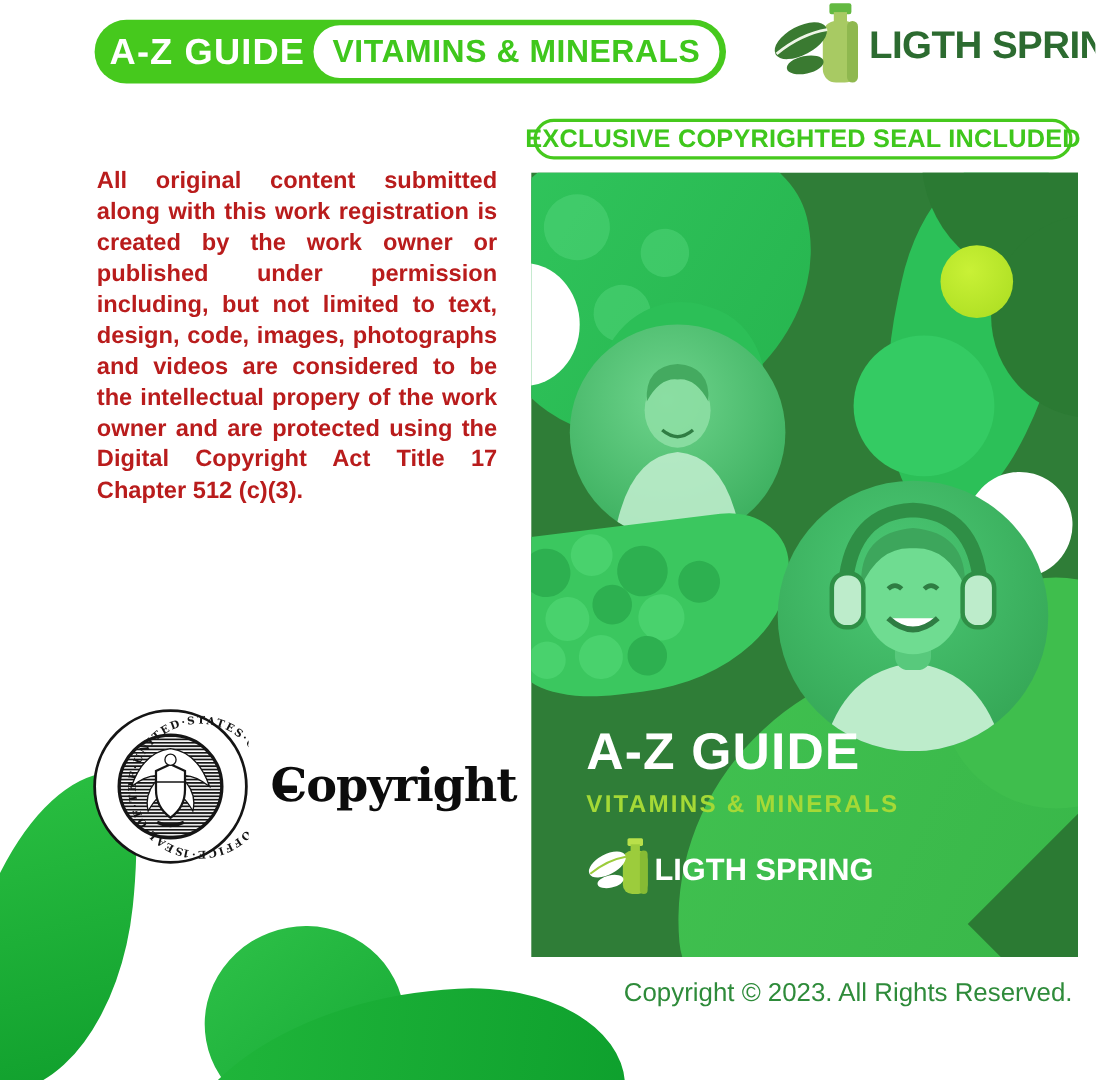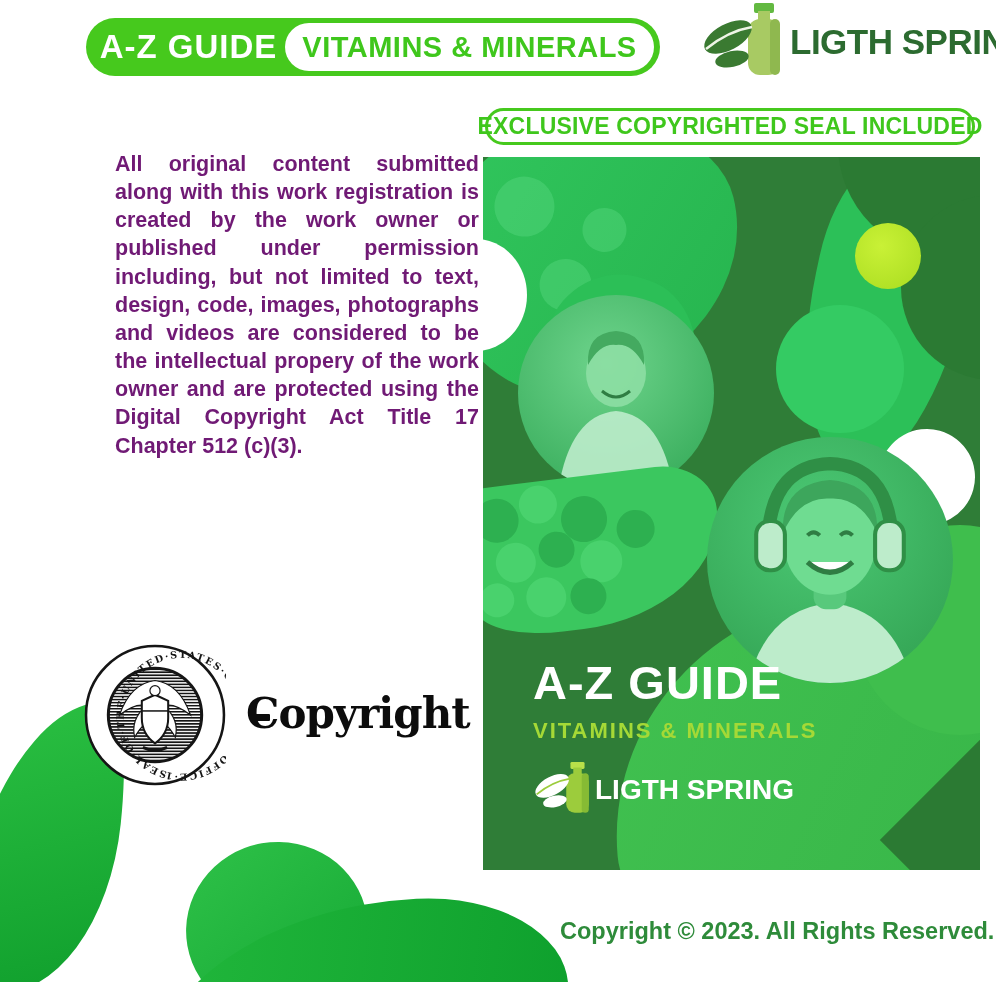--- a/index.html
+++ b/index.html
@@ -30,22 +30,22 @@
     align-items:center; z-index:3;
   }
   .brand-text {
     color:#2c6b30; font-size:35px; font-weight:800; letter-spacing:-0.5px;
     margin-left:4px; white-space:nowrap;
   }
 
   
   .legal-text {
     position:absolute; left:88px; top:150px; width:364px; z-index:3;
-    color:#701a75; font-size:21.5px; font-weight:700; line-height:1.31;
-    text-align:justify; text-align-last:left;margin-left:27px;
+    color:#b91c1c; font-size:21.5px; font-weight:700; line-height:1.31;
+    text-align:justify; text-align-last:left;
   }
   .legal-text p + p { margin-top:27px; }
 
   .seal-wrap { position:absolute; left:84px; top:644px; width:142px; height:142px; z-index:3; }
   .wordmark-wrap {
     position:absolute; left:246px; top:689px; z-index:3;
     font-family:"DejaVu Serif", serif; font-weight:700; font-size:42px;
     letter-spacing:-1px; color:#0c0c0c;
   }
   .c-dash {
@@ -109,23 +109,22 @@
   .cover-title { color:#fff; font-size:47px; font-weight:800; letter-spacing:1px; }
   .cover-subtitle { color:#a5d936; font-size:22px; font-weight:800;
     letter-spacing:2px; margin-top:8px; }
   .cover-brand { position:absolute; left:48px; top:588px; display:flex;
     align-items:center; margin-top:14px; }
   .cover-brand-text { color:#fff; font-size:28px; font-weight:800;
     letter-spacing:0; margin-left:2px; white-space:nowrap; }
 
   .footer-notice {
     position:absolute; left:560px; top:889px; width:415px; z-index:3;
-    text-align:right; color:#2e8b3a; font-size:23.5px; font-weight:700;
+    text-align:right; color:#2e8b3a; font-size:23.5px; font-weight:400;
     white-space:nowrap;
-    margin-top:29px;
   }
 
   
   .decor-leaf { position:absolute; left:-34px; top:696px; width:152px; height:300px;
     background:linear-gradient(160deg,#2cc143,#0f9e2c);
     border-radius:85% 15% 70% 30% / 92% 40% 60% 8%; transform:rotate(6deg); z-index:1; }
   .decor-circle { position:absolute; left:186px; top:842px; width:182px; height:176px;
     background:linear-gradient(150deg,#2ec148,#15a834); border-radius:50%;
     transform:rotate(-10deg); z-index:1; }
   .decor-swoosh { position:absolute; left:148px; top:902px; width:420px; height:170px;

